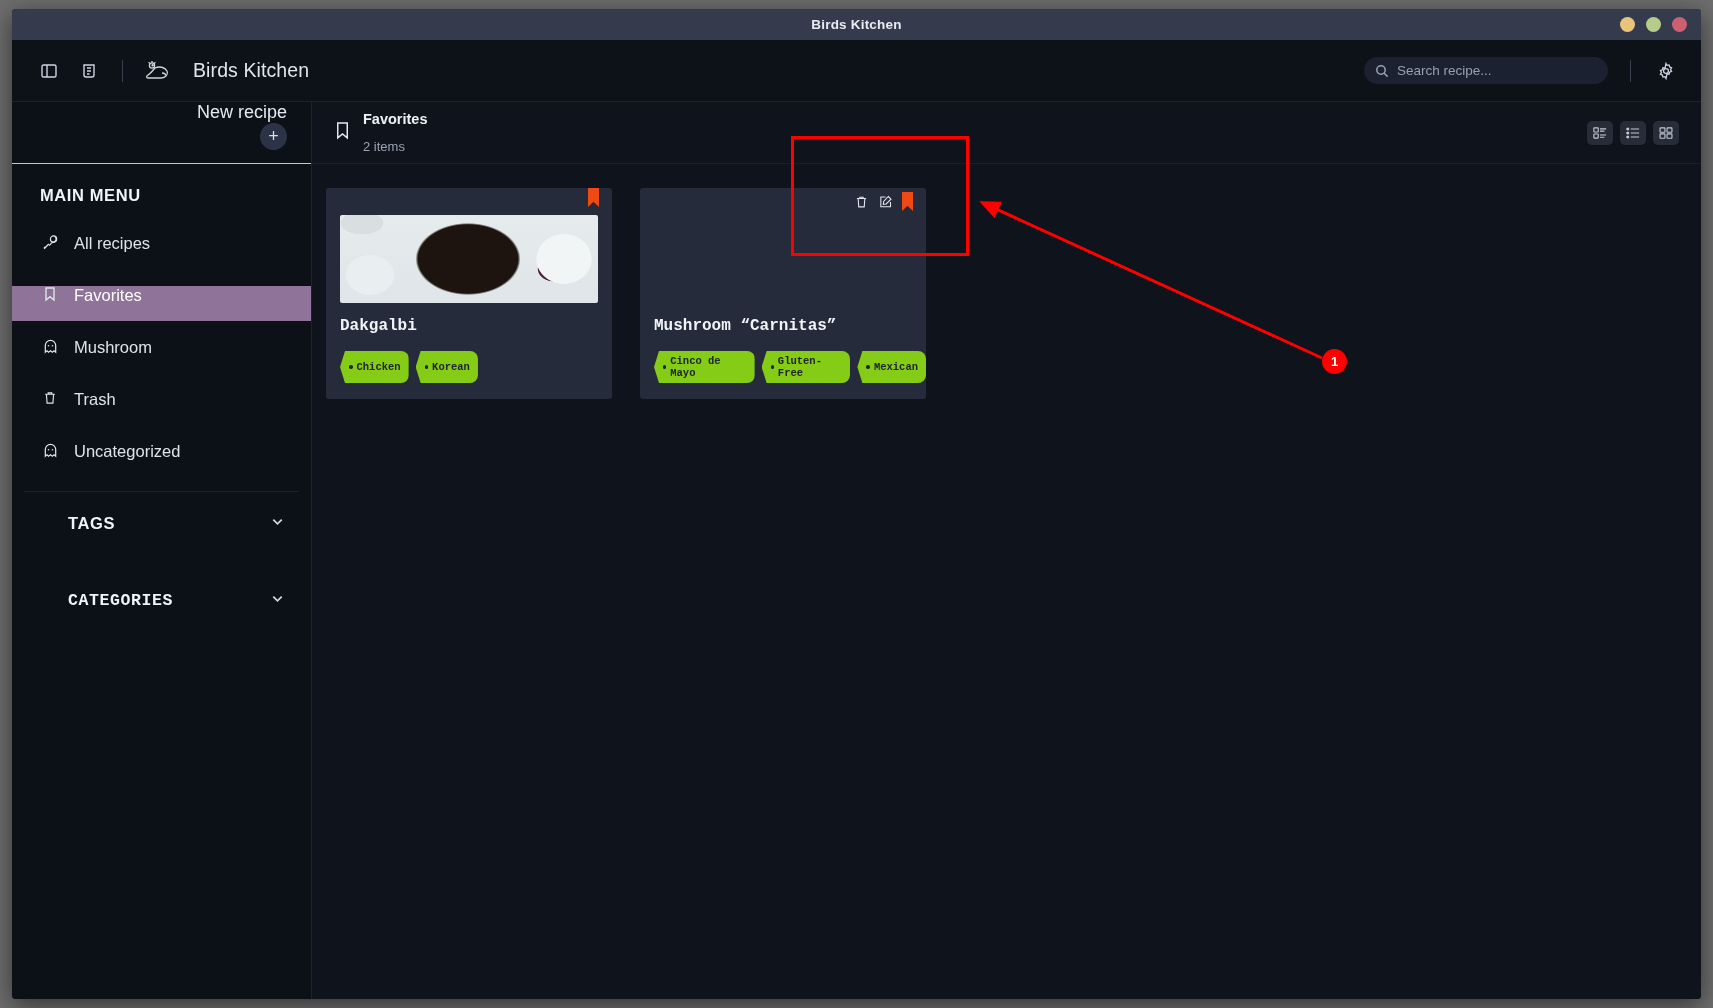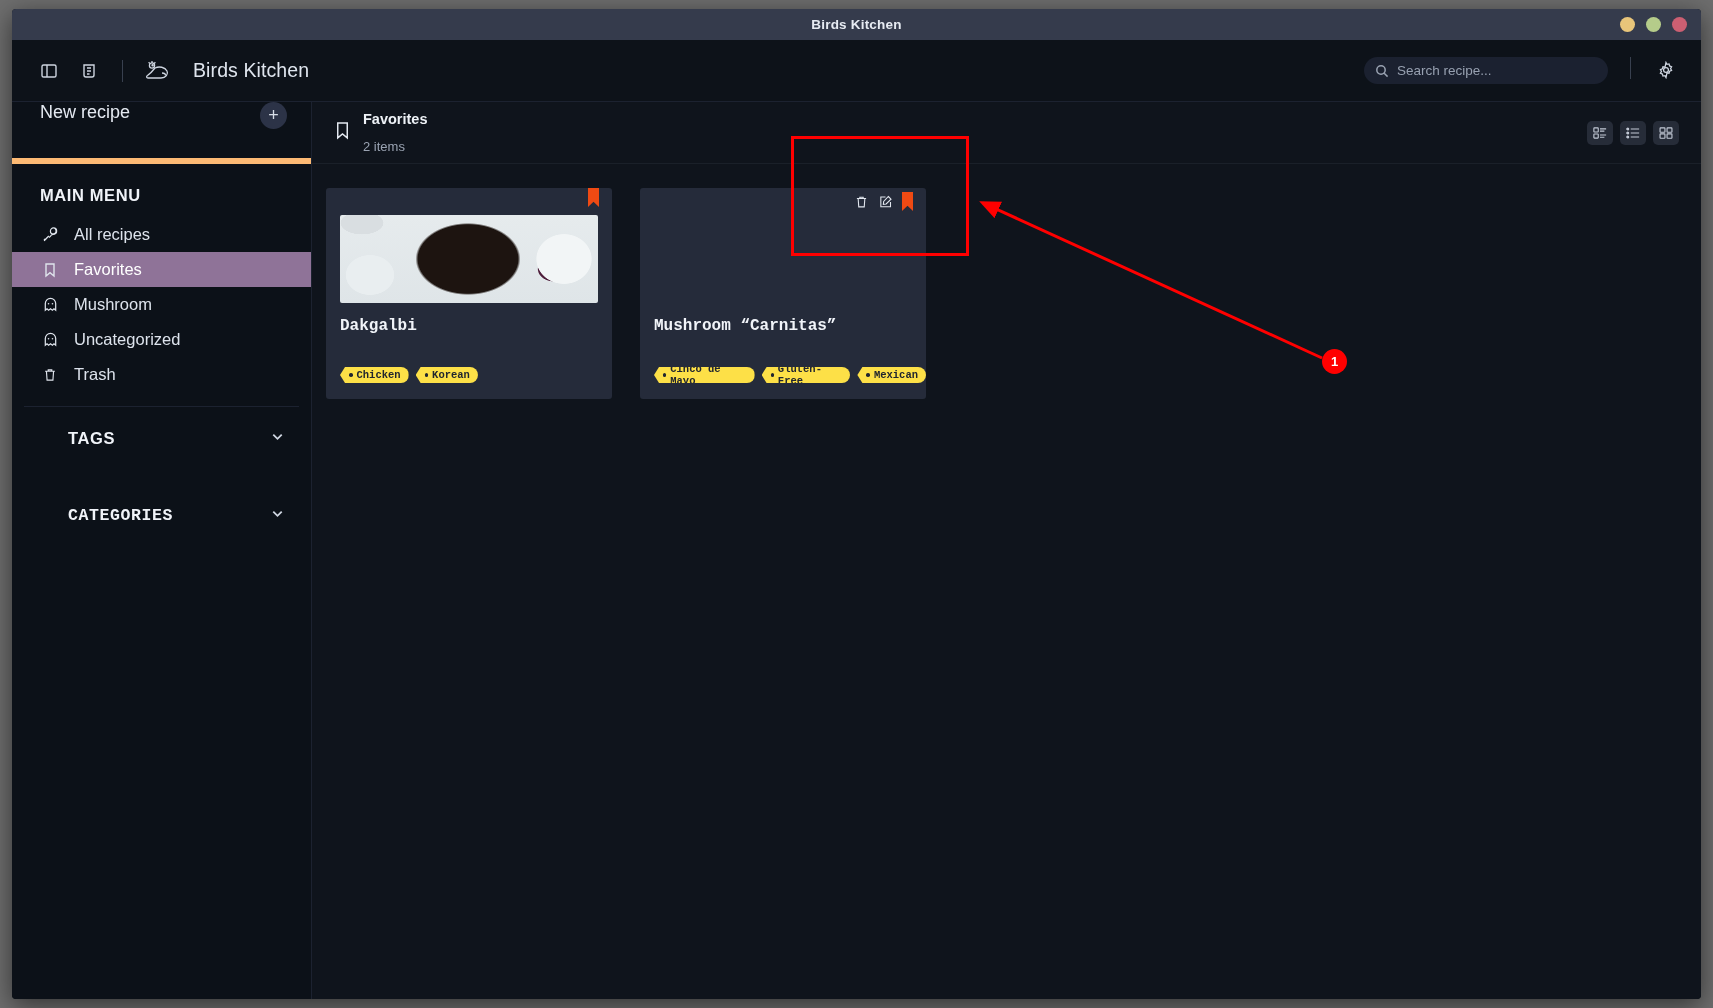--- a/index.html
+++ b/index.html
@@ -63,21 +63,21 @@
   }
   .vdivider { width: 1px; height: 22px; background: #38404f; margin: 0 6px; }
   #app-name {
     font-size: 19.5px;
     color: #dfe5ee;
     margin-left: 6px;
     letter-spacing: .1px;
   }
   #header .hdr-right {
     margin-left: auto;
-    display: flex; align-items: flex-start; gap: 16px;
+    display: flex; align-items: center; gap: 16px;
   }
   #search-box {
     width: 244px; height: 27px;
     background: #1b2130;
     border-radius: 14px;
     display: flex; align-items: center;
     padding: 0 11px;
     gap: 8px;
   }
   #search-box input {
@@ -93,47 +93,49 @@
 
   
   #sidebar {
     width: 300px;
     background: #0c1118;
     border-right: 1px solid #1c2230;
     flex-shrink: 0;
   }
   #new-recipe-row {
     height: 62px;
-    display: flex; align-items: flex-start;
+    display: flex; align-items: flex-end;
     padding: 0 24px 0 28px;
-    border-bottom: 6px solid #fdba74;
+    border-bottom: 1px solid #fdba74;
+    flex-direction: column;
   }
   #new-recipe-row .label { font-size: 18px; color: #e4e9f1; }
   #add-btn {
     margin-left: auto;
     width: 27px; height: 27px;
     border-radius: 50%;
     background: #2c3347;
     display: flex; align-items: center; justify-content: center;
     color: #d7dde7; font-size: 18px; line-height: 1;
     padding-bottom: 2px;
   }
   .sb-section-title {
     font-size: 16.5px; font-weight: bold;
     color: #f0f3f8;
     letter-spacing: .6px;
     padding: 22px 28px 12px;
   }
   .sb-item {
     height: 35px;
-    display: flex; align-items: center;
+    display: flex; 
     gap: 14px;
     padding: 0 28px;
     color: #dde3ec;
     font-size: 16.5px;
+    margin-top: 17px;
   }
   .sb-item.active { background: #8f7398; color: #ffffff; }
   .sb-item .sb-ic { width: 20px; display: flex; justify-content: center; color: #dfe4ec; }
   .sb-divider { height: 1px; background: #1c2230; margin: 14px 12px 0; }
   .sb-collapse {
     display: flex; align-items: flex-start;
     padding: 22px 26px 10px 28px;
     margin-left: 28px;
   }
   .sb-collapse .t {
@@ -183,22 +185,22 @@
   .card .cname {
     font-size: 16px; font-weight: bold; color: #f1f4f9;
     margin-top: 14px;
   }
   .card .tags {
     position: absolute;
     left: 14px; bottom: 16px;
     display: flex; gap: 7px;
   }
   .tag {
-    height: 16px;
-    background: #fde047;
+    height: 32px;
+    background: #84cc16;
     color: #20252f;
     font-size: 10.5px; font-weight: bold;
     display: flex; align-items: center;
     padding: 0 8px 0 5px;
     border-radius: 2px 8px 8px 2px;
     clip-path: polygon(5px 0, 100% 0, 100% 100%, 5px 100%, 0 50%);
     padding-left: 9px;
   }
   .tag .dot {
     width: 3.5px; height: 3.5px; border-radius: 50%;
@@ -368,36 +370,36 @@
             <path d="M3.5 15V8a5.5 5.5 0 0 1 11 0v7l-1.8-1.4L11 15l-2-1.4L7 15l-1.7-1.4L3.5 15z"></path>
             <circle cx="6.9" cy="8.2" r=".85" fill="currentColor" stroke="none"></circle>
             <circle cx="11.1" cy="8.2" r=".85" fill="currentColor" stroke="none"></circle>
           </svg>
         </span>
         <span>Mushroom</span>
       </div>
 
       <div class="sb-item">
         <span class="sb-ic">
+          <svg width="16" height="16" viewBox="0 0 18 18" fill="none" stroke="currentColor" stroke-width="1.3">
+            <path d="M3.5 4.8h11M7 4.8V3.2h4v1.6M5 4.8l.7 10h6.6l.7-10"></path>
+          </svg>
+        </span>
+        <span>Trash</span>
+      </div>
+
+      <div class="sb-item">
+        <span class="sb-ic">
           <svg width="17" height="17" viewBox="0 0 18 18" fill="none" stroke="currentColor" stroke-width="1.3">
             <path d="M3.5 15V8a5.5 5.5 0 0 1 11 0v7l-1.8-1.4L11 15l-2-1.4L7 15l-1.7-1.4L3.5 15z"></path>
             <circle cx="6.9" cy="8.2" r=".85" fill="currentColor" stroke="none"></circle>
             <circle cx="11.1" cy="8.2" r=".85" fill="currentColor" stroke="none"></circle>
           </svg>
         </span>
         <span>Uncategorized</span>
-      </div>
-
-      <div class="sb-item">
-        <span class="sb-ic">
-          <svg width="16" height="16" viewBox="0 0 18 18" fill="none" stroke="currentColor" stroke-width="1.3">
-            <path d="M3.5 4.8h11M7 4.8V3.2h4v1.6M5 4.8l.7 10h6.6l.7-10"></path>
-          </svg>
-        </span>
-        <span>Trash</span>
       </div>
 
       <div class="sb-divider"></div>
 
       <div class="sb-collapse">
         <span class="t">TAGS</span>
         <span class="chev">
           <svg width="15" height="15" viewBox="0 0 16 16" fill="none" stroke="currentColor" stroke-width="1.9">
             <path d="M3.5 6 8 10.5 12.5 6"></path>
           </svg>

